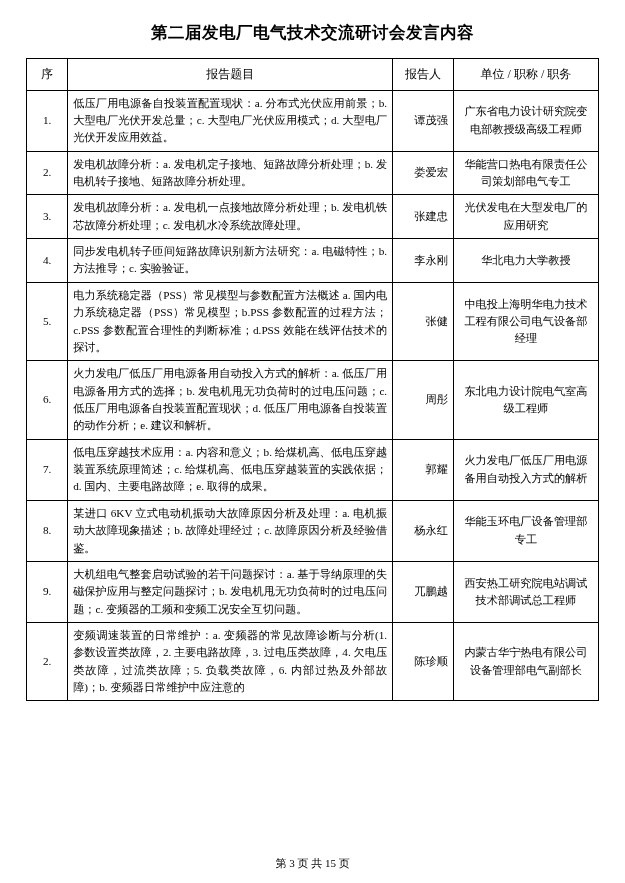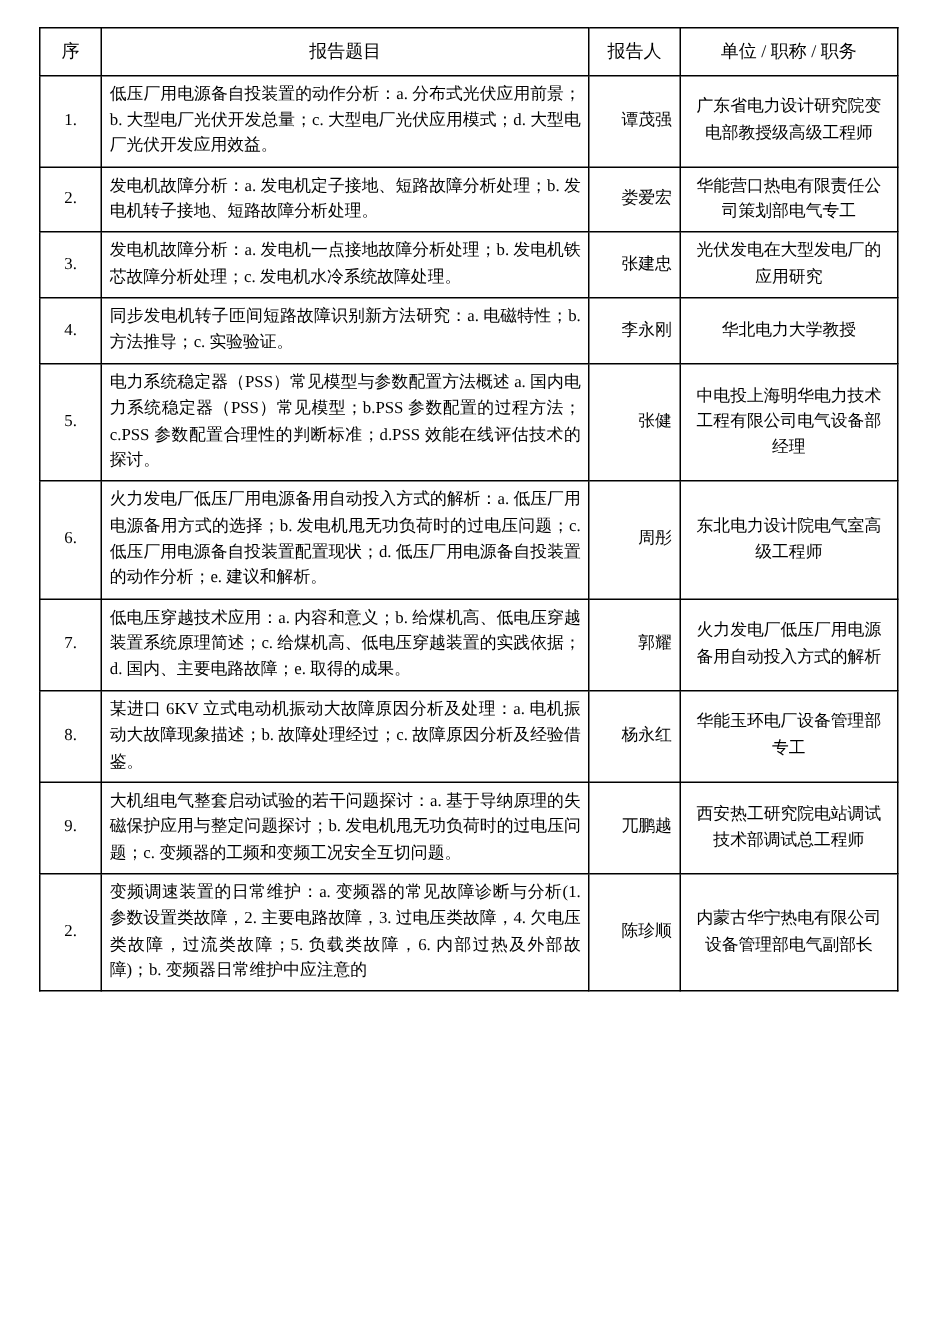--- a/index.html
+++ b/index.html
@@ -77,40 +77,41 @@
     text-align: center;
     font-size: 11px;
     font-family: "Liberation Serif", "DejaVu Serif", serif;
   }
 </style>
 </head>
 <body>
 
 <div class="page">
 
+  <div class="doc-title">第二届发电厂电气技术交流研讨会发言内容</div>
 
   <table class="main">
     <colgroup>
       <col class="c-idx">
       <col class="c-title">
       <col class="c-person">
       <col class="c-unit">
     </colgroup>
     <thead>
       <tr>
         <th>序</th>
         <th>报告题目</th>
         <th>报告人</th>
         <th>单位 / 职称 / 职务</th>
       </tr>
     </thead>
     <tbody>
       <tr>
         <td class="idx">1.</td>
-        <td class="title">低压厂用电源备自投装置的动作分析：a. 分布式光伏应用前景；b. 大型电厂光伏开发总量；c. 大型电厂光伏应用模式；d. 大型电厂光伏开发应用效益。</td>
+        <td class="title">低压厂用电源备自投装置配置现状：a. 分布式光伏应用前景；b. 大型电厂光伏开发总量；c. 大型电厂光伏应用模式；d. 大型电厂光伏开发应用效益。</td>
         <td class="person">谭茂强</td>
         <td class="unit">广东省电力设计研究院变电部教授级高级工程师</td>
       </tr>
       <tr>
         <td class="idx">2.</td>
         <td class="title">发电机故障分析：a. 发电机定子接地、短路故障分析处理；b. 发电机转子接地、短路故障分析处理。</td>
         <td class="person">娄爱宏</td>
         <td class="unit">华能营口热电有限责任公司策划部电气专工</td>
       </tr>
       <tr>
@@ -157,14 +158,15 @@
       </tr>
       <tr>
         <td class="idx">2.</td>
         <td class="title">变频调速装置的日常维护：a. 变频器的常见故障诊断与分析(1. 参数设置类故障，2. 主要电路故障，3. 过电压类故障，4. 欠电压类故障，过流类故障；5. 负载类故障，6. 内部过热及外部故障)；b. 变频器日常维护中应注意的</td>
         <td class="person">陈珍顺</td>
         <td class="unit">内蒙古华宁热电有限公司设备管理部电气副部长</td>
       </tr>
     </tbody>
   </table>
 
+  <div class="footer">第 3 页  共 15 页</div>
 
 </div>
 
 </body></html>

